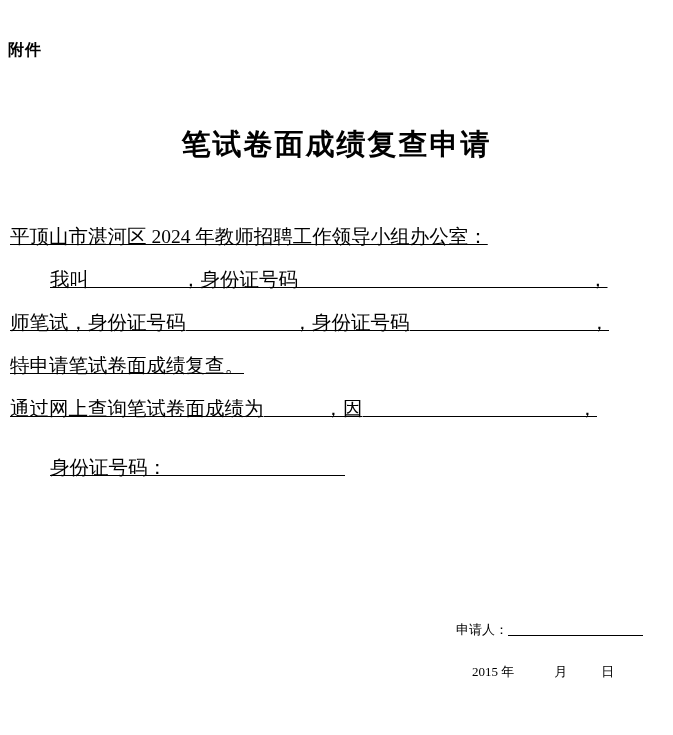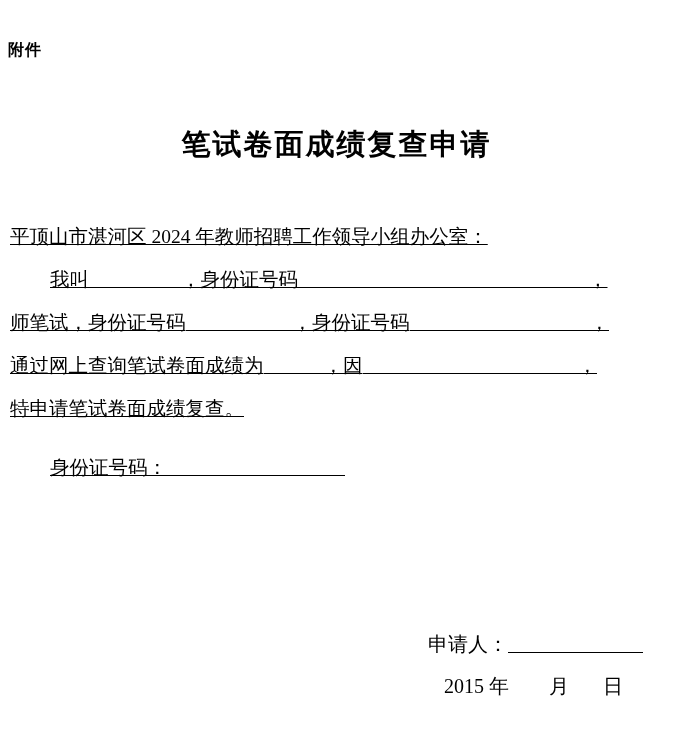--- a/index.html
+++ b/index.html
@@ -69,22 +69,22 @@
   .b-score   { width: 60px; }
   .b-reason  { width: 215px; }
   .b-phone   { width: 178px; }
   .b-sign    { width: 135px; }
   .contact-line {
     margin-top: 16px;
   }
   .signature-block {
     position: absolute;
     right: 30px;
-    bottom: 28px;
-    font-size: 20px;
+    bottom: 42px;
+    font-size: 13px;
     line-height: 42px;
     text-align: left;
   }
   .sig-row-1 {
     white-space: nowrap;
   }
   .sig-row-2 {
     white-space: nowrap;
     padding-left: 16px;
   }
@@ -109,25 +109,25 @@
     <div class="line">
       <span class="indent"></span><span>我叫</span><span class="blank b-name"></span><span>，身份证号码</span><span class="blank b-id"></span><span>，</span>
     </div>
 
 
     <div class="line">
       <span>师笔试，身份证号码</span><span class="blank b-seq"></span><span>，身份证号码</span><span class="blank b-ticket"></span><span>，</span>
     </div>
 
     <div class="line">
-      <span>通过网上查询笔试卷面成绩为</span><span class="blank b-score"></span><span>，因</span><span class="blank b-reason"></span><span>，</span>
+      <span>特申请笔试卷面成绩复查。</span>
     </div>
 
     <div class="line">
-      <span>特申请笔试卷面成绩复查。</span>
+      <span>通过网上查询笔试卷面成绩为</span><span class="blank b-score"></span><span>，因</span><span class="blank b-reason"></span><span>，</span>
     </div>
 
     <div class="line contact-line">
       <span class="indent"></span><span>身份证号码：</span><span class="blank b-phone"></span>
     </div>
 
   </div>
 
   <div class="signature-block">
     <div class="sig-row-1">

